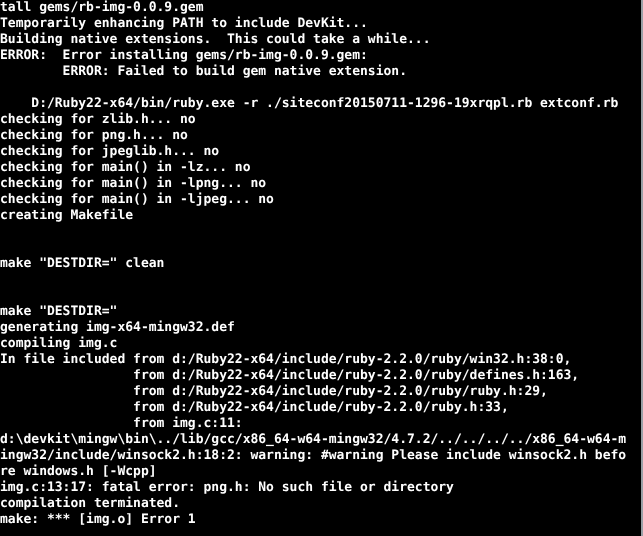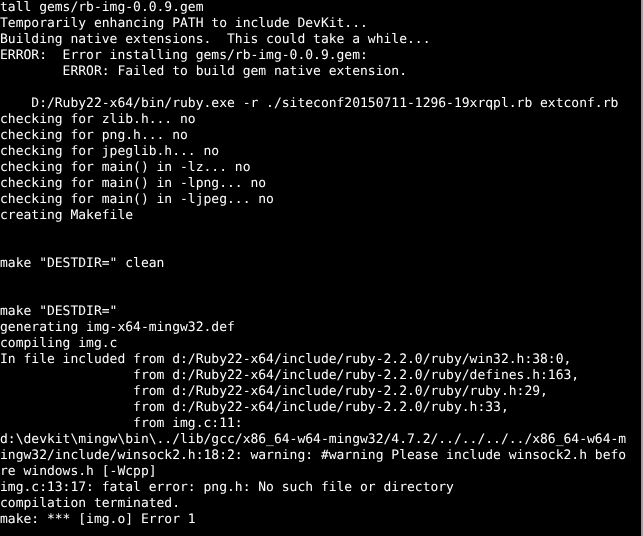--- a/index.html
+++ b/index.html
@@ -33,20 +33,21 @@
     white-space: pre;
     -webkit-font-smoothing: none;
     font-smooth: never;
     text-rendering: geometricPrecision;
   }
   .cline {
     display: block;
     height: 16px;
     white-space: pre;
     overflow: visible;
+    font-weight: bold;
   }
   .cline.blank {
     height: 16px;
   }
 </style>
 </head>
 <body>
 
 <div id="console-window">
   <pre id="console-output"><span class="cline">tall gems/rb-img-0.0.9.gem</span><span class="cline">Temporarily enhancing PATH to include DevKit...</span><span class="cline">Building native extensions.  This could take a while...</span><span class="cline">ERROR:  Error installing gems/rb-img-0.0.9.gem:</span><span class="cline">        ERROR: Failed to build gem native extension.</span><span class="cline blank">&nbsp;</span><span class="cline">    D:/Ruby22-x64/bin/ruby.exe -r ./siteconf20150711-1296-19xrqpl.rb extconf.rb</span><span class="cline">checking for zlib.h... no</span><span class="cline">checking for png.h... no</span><span class="cline">checking for jpeglib.h... no</span><span class="cline">checking for main() in -lz... no</span><span class="cline">checking for main() in -lpng... no</span><span class="cline">checking for main() in -ljpeg... no</span><span class="cline">creating Makefile</span><span class="cline blank">&nbsp;</span><span class="cline blank">&nbsp;</span><span class="cline">make "DESTDIR=" clean</span><span class="cline blank">&nbsp;</span><span class="cline blank">&nbsp;</span><span class="cline">make "DESTDIR="</span><span class="cline">generating img-x64-mingw32.def</span><span class="cline">compiling img.c</span><span class="cline">In file included from d:/Ruby22-x64/include/ruby-2.2.0/ruby/win32.h:38:0,</span><span class="cline">                 from d:/Ruby22-x64/include/ruby-2.2.0/ruby/defines.h:163,</span><span class="cline">                 from d:/Ruby22-x64/include/ruby-2.2.0/ruby/ruby.h:29,</span><span class="cline">                 from d:/Ruby22-x64/include/ruby-2.2.0/ruby.h:33,</span><span class="cline">                 from img.c:11:</span><span class="cline">d:\devkit\mingw\bin\../lib/gcc/x86_64-w64-mingw32/4.7.2/../../../../x86_64-w64-m</span><span class="cline">ingw32/include/winsock2.h:18:2: warning: #warning Please include winsock2.h befo</span><span class="cline">re windows.h [-Wcpp]</span><span class="cline">img.c:13:17: fatal error: png.h: No such file or directory</span><span class="cline">compilation terminated.</span><span class="cline">make: *** [img.o] Error 1</span><span class="cline blank">&nbsp;</span></pre>

